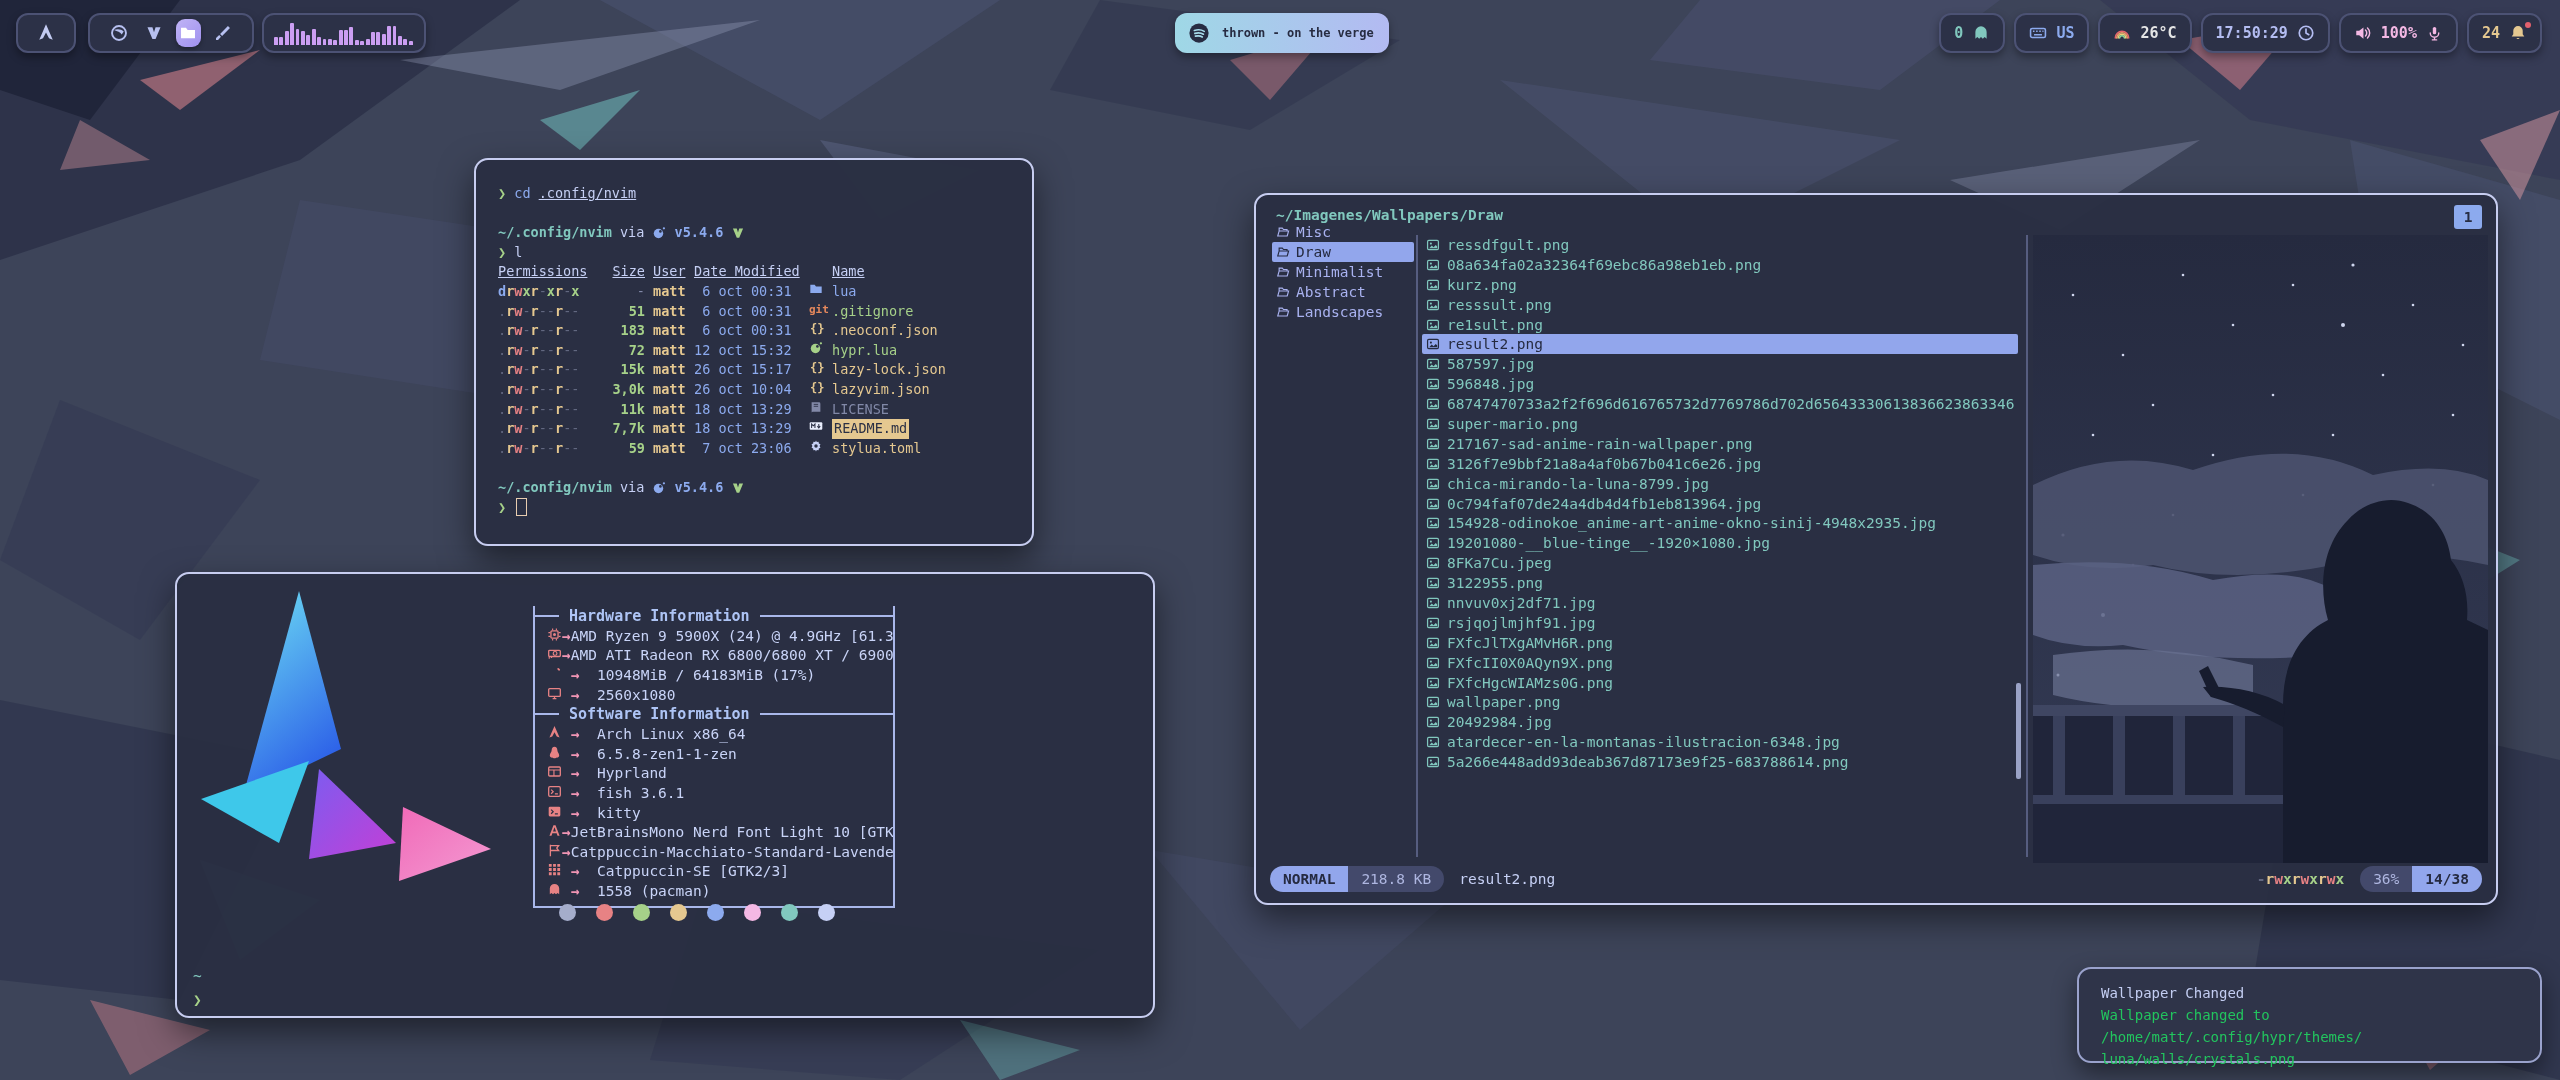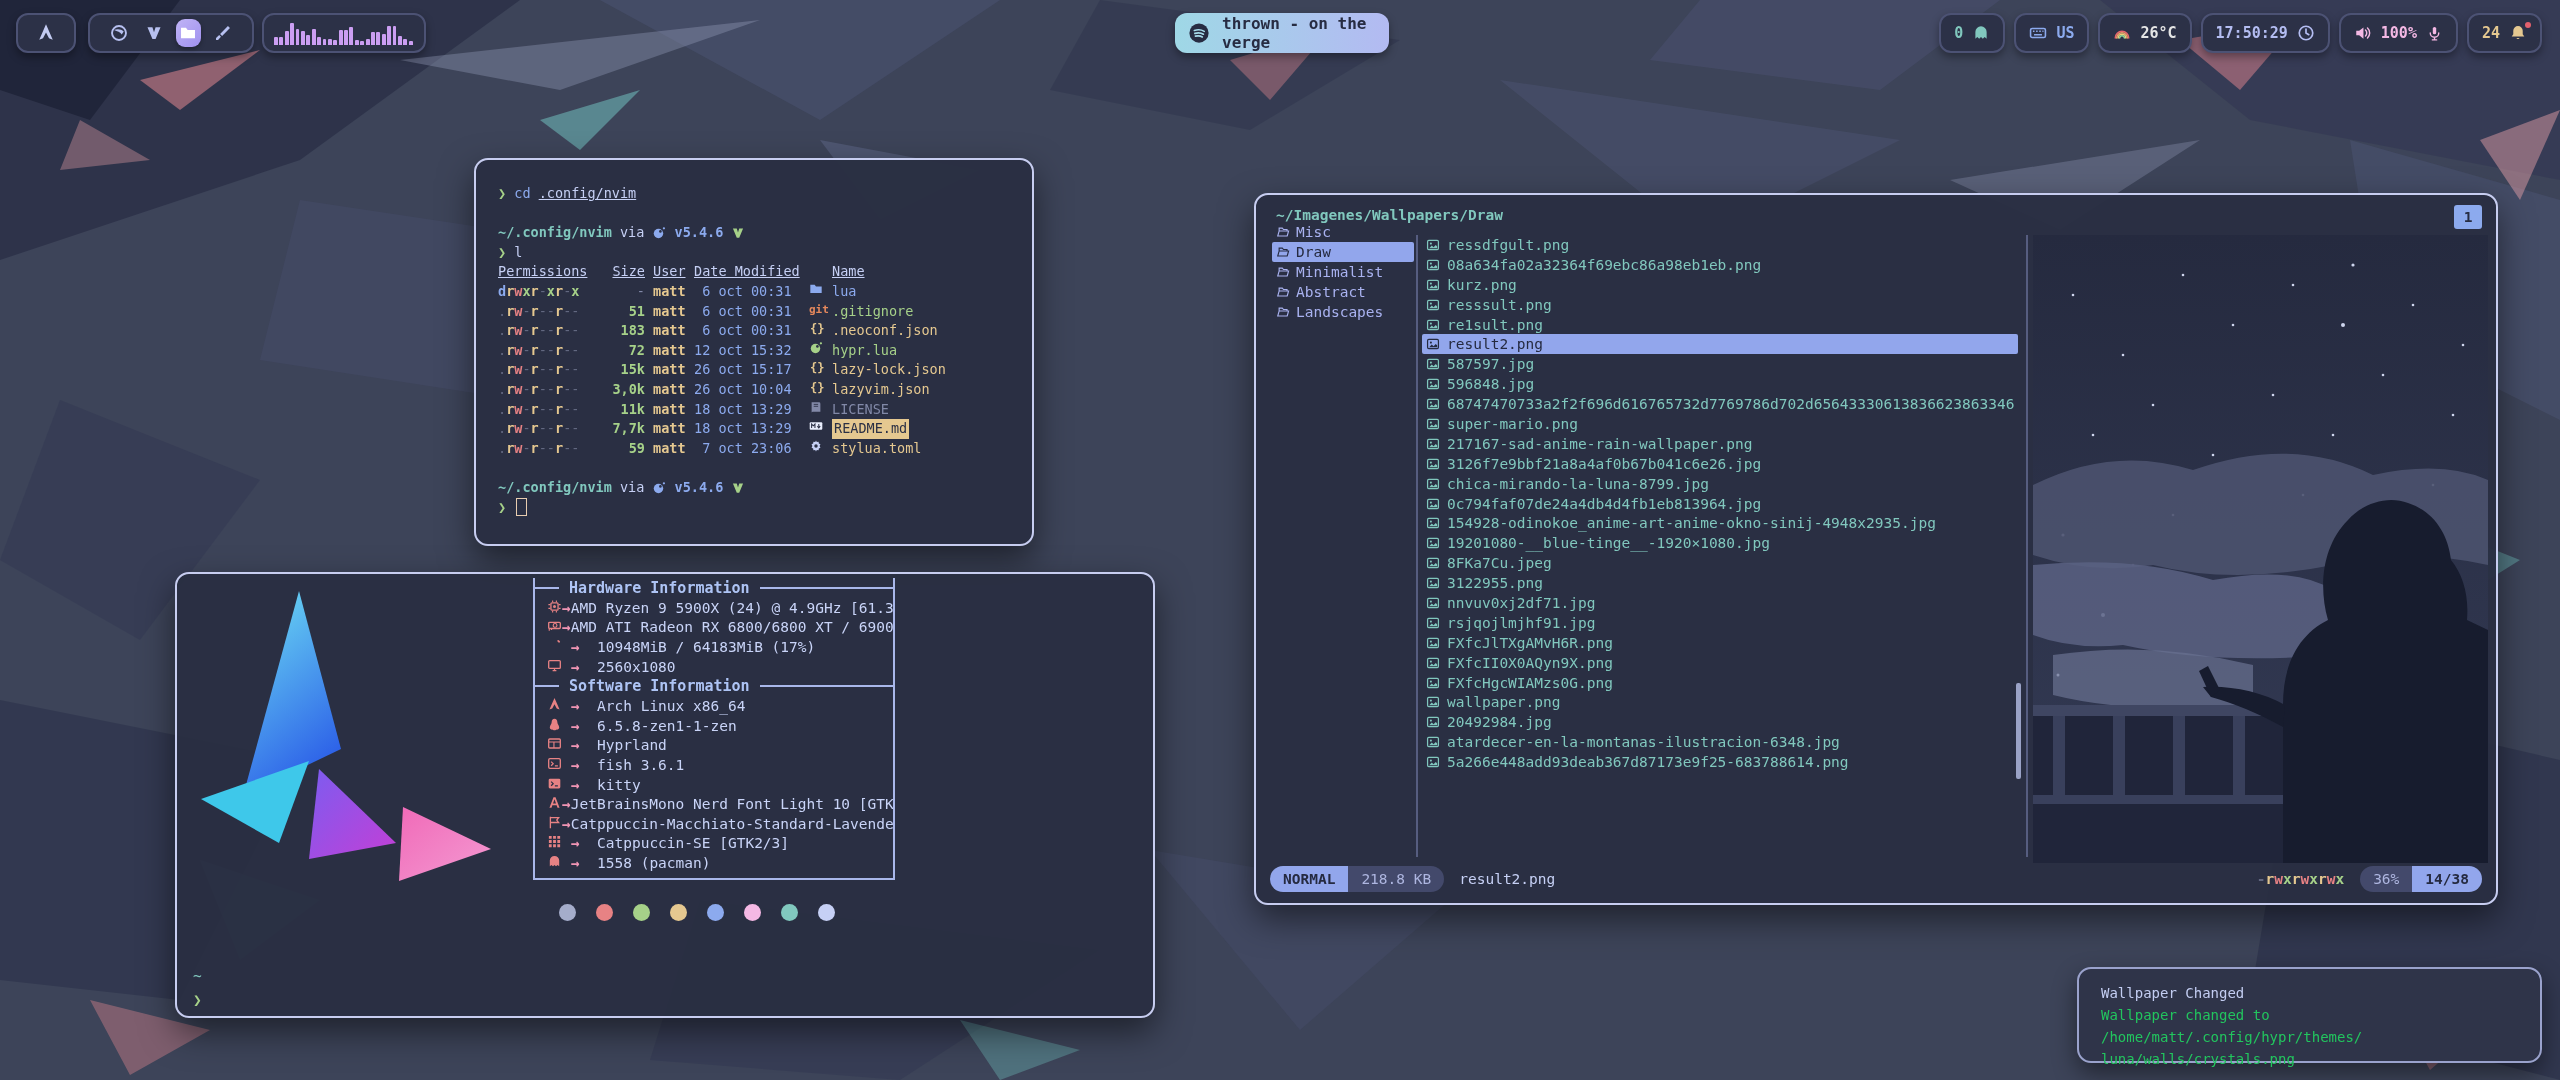--- a/index.html
+++ b/index.html
@@ -14,21 +14,21 @@
         box-sizing:border-box;padding:0 13px;gap:9px;font-size:15px;}
   .icon{display:inline-flex;align-items:center;justify-content:center;line-height:0;}
   .icon svg{display:block;}
   #launcher{left:16px;width:60px;justify-content:center;color:#c3cbf2;}
   #dock{left:88px;width:166px;justify-content:space-between;padding:0 16px;color:#b7c0f0;}
   .dockapp{width:28px;height:28px;display:flex;align-items:center;justify-content:center;border-radius:9px;}
   .dockapp.active{background:linear-gradient(135deg,#c0b4f6,#9f90ef);color:#ffffff;box-shadow:0 2px 5px rgba(0,0,0,.3);}
   #cava{left:262px;width:164px;align-items:flex-end;padding:6px 10px;gap:0;}
   #cava .bar{width:4px;margin-right:1.5px;background:#cb9ef2;border-radius:1px 1px 0 0;}
   #nowplaying{left:1175px;width:214px;background:linear-gradient(90deg,#9fd8e6,#b3baf2);
-        border:none;color:#272c42;font-weight:bold;font-size:16px;justify-content:flex-start;gap:12px;}
+        border:none;color:#272c42;font-weight:bold;font-size:12px;justify-content:flex-start;gap:12px;}
   #tray{position:absolute;top:13px;right:18px;display:flex;gap:9px;}
   .traypill{position:relative;height:40px;background:#2c3147;border:2px solid #4c5274;border-radius:12px;
         box-shadow:0 4px 8px rgba(0,0,0,.35);display:flex;align-items:center;box-sizing:border-box;
         padding:0 13px;gap:9px;font-size:15px;font-weight:bold;}
   .baddot{position:absolute;top:7px;right:9px;width:6px;height:6px;border-radius:50%;background:#e2606c;}
 
   
   .win{position:absolute;background:rgba(41,46,66,.97);border:2px solid #c7cdf0;border-radius:14px;
        box-shadow:0 14px 34px rgba(0,0,0,.5);box-sizing:border-box;}
 
@@ -45,21 +45,21 @@
   .und{text-decoration:underline;}
   .c-teal{color:#81c8be}.c-green{color:#a6d189}.c-yellow{color:#e5c890}
   .c-blue{color:#8caaee}.c-gray{color:#8289a8}
   .bold{font-weight:bold;}
   .selname{background:#e5c890;color:#2b3045;padding:0 2px;}
   .cursorbox{display:inline-block;width:9px;height:16px;border:1.5px solid #e8cdb0;margin-left:2px;}
 
   
   #fetch{left:175px;top:572px;width:980px;height:446px;font-size:14.5px;color:#c9d4f8;}
   #fetch-logo{position:absolute;left:14px;top:12px;}
-  #infobox{position:absolute;left:356px;top:4px;width:362px;height:302px;box-sizing:border-box;
+  #infobox{position:absolute;left:356px;top:32px;width:362px;height:302px;box-sizing:border-box;
            border-left:2px solid #a9b7ea;border-right:2px solid #a9b7ea;border-bottom:2px solid #a9b7ea;}
   .boxhead{display:flex;align-items:center;height:20px;margin:0 -2px;}
   .boxhead .hl{border-top:2px solid #a9b7ea;height:0;}
   .boxhead .hl.left{width:26px;}
   .boxhead .hl.right{flex:1;}
   .boxhead .hlabel{padding:0 10px;font-weight:bold;color:#aec4f5;font-size:15px;white-space:nowrap;}
   .inforow{display:flex;align-items:center;height:19.6px;padding-left:12px;white-space:nowrap;overflow:hidden;}
   .inforow .ric{width:24px;color:#e78284;}
   .inforow .rarw{width:26px;color:#f095b4;font-weight:bold;}
   #dots{position:absolute;left:382px;top:330px;display:flex;gap:20px;}

